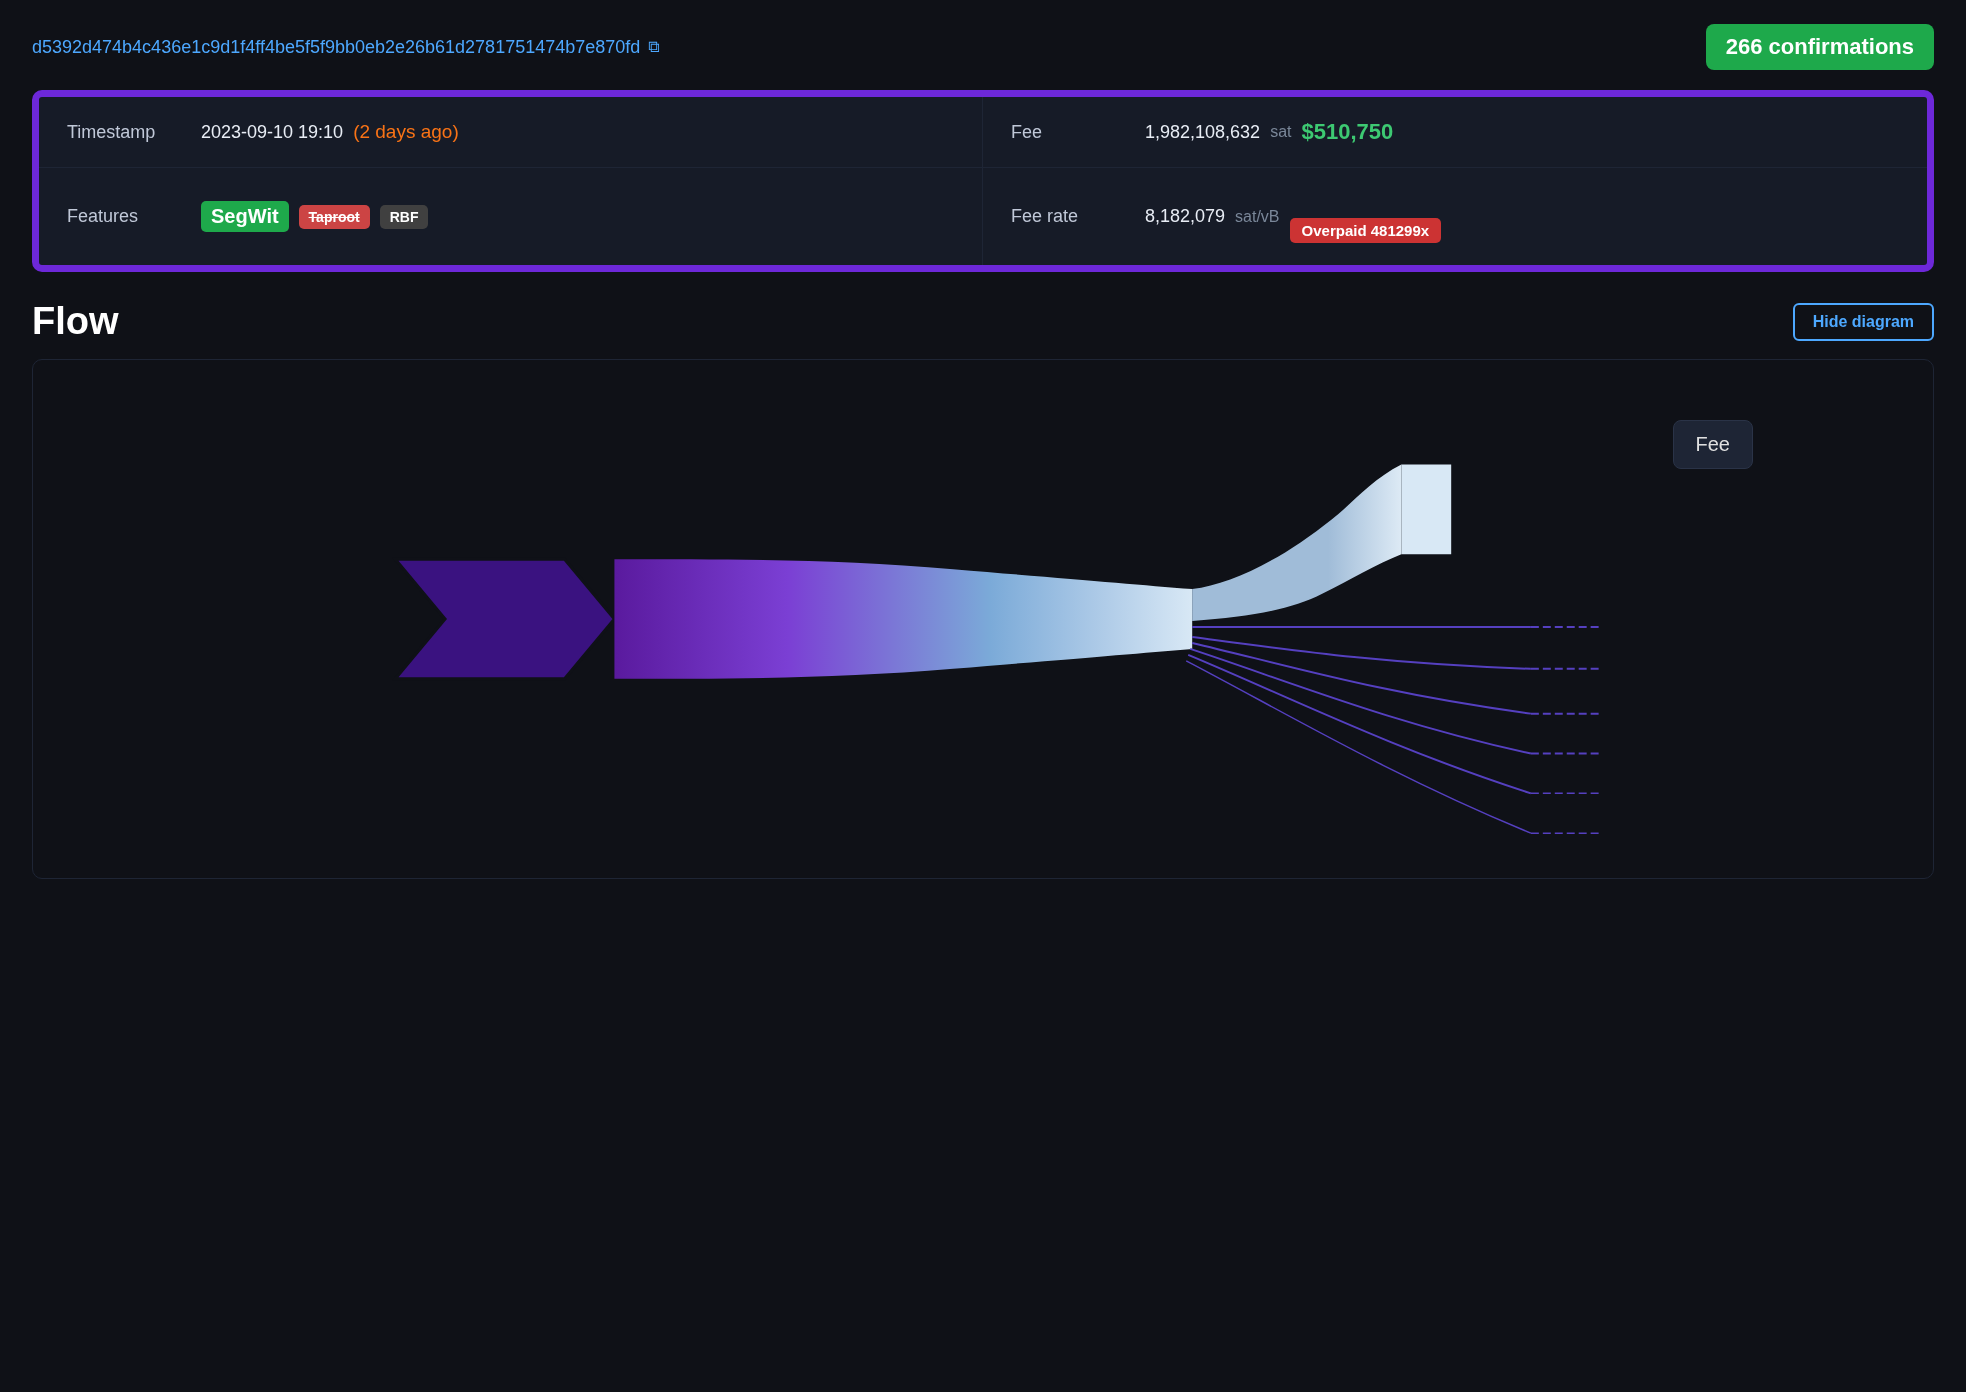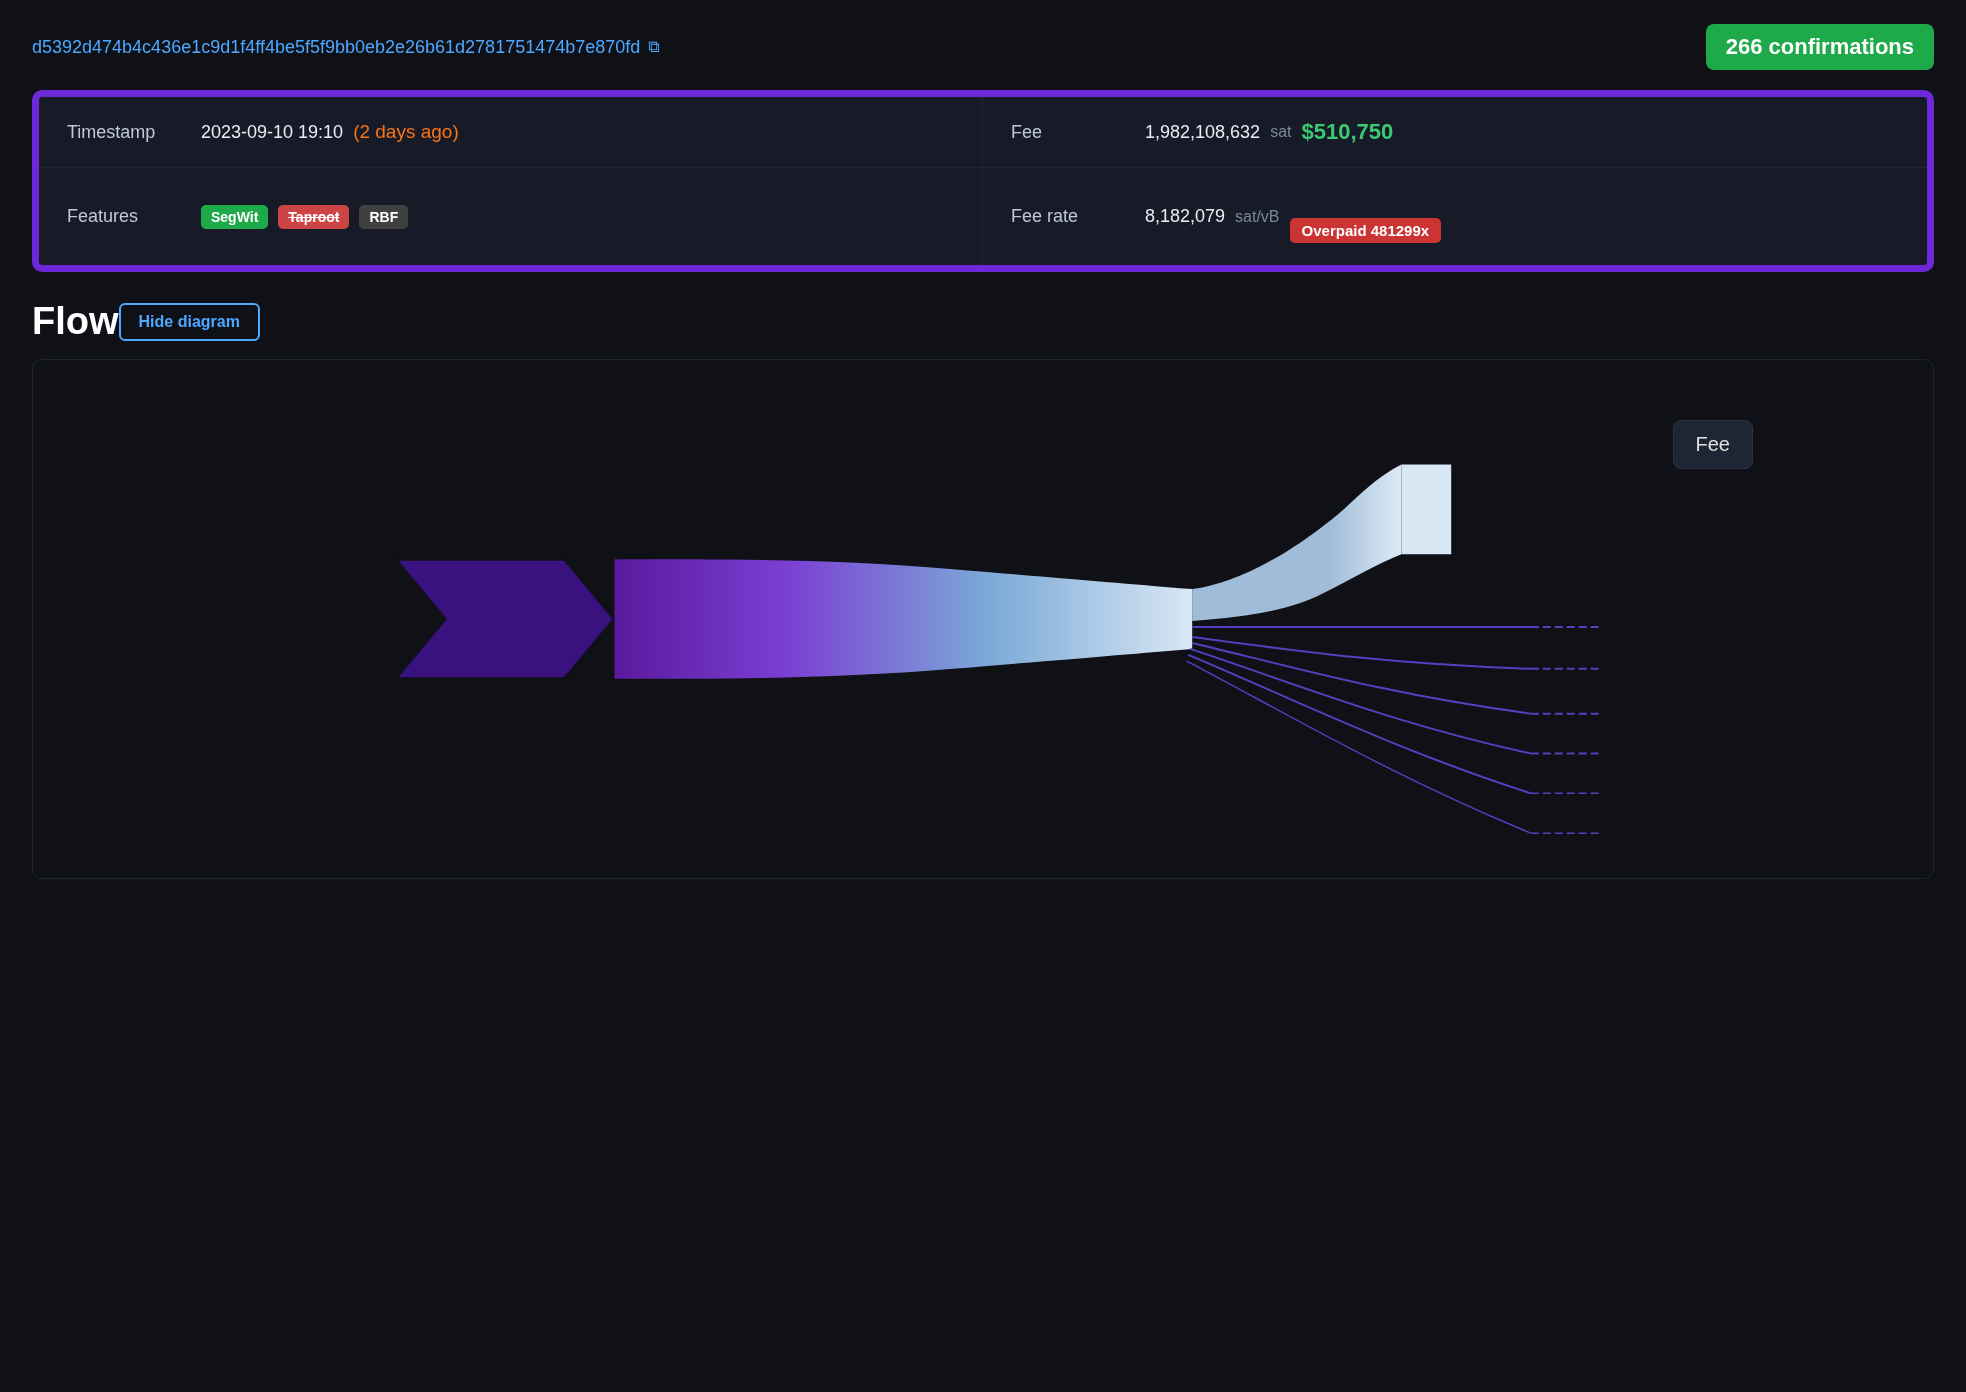--- a/index.html
+++ b/index.html
@@ -106,21 +106,21 @@
     }
     .fee-sat {
       color: #7a8799;
       font-size: 16px;
     }
 
     
     .badge-segwit {
       background-color: #1ea94b;
       color: #fff;
-      font-size: 14px;
+      font-size: 20px;
       font-weight: 700;
       padding: 4px 10px;
       border-radius: 5px;
     }
     .badge-taproot {
       background-color: #cc4444;
       color: #fff;
       font-size: 14px;
       font-weight: 700;
       padding: 4px 10px;
@@ -142,20 +142,21 @@
       font-weight: 700;
       padding: 4px 12px;
       border-radius: 5px;
       margin-top: 28px;
     }
 
     
     .flow-header {
       display: flex;
       align-items: center;
+      justify-content: space-between;
       margin-bottom: 16px;
     }
     .flow-title {
       font-size: 38px;
       font-weight: 800;
       color: #ffffff;
     }
     .hide-diagram-btn {
       border: 2px solid #4da8ff;
       background: transparent;

